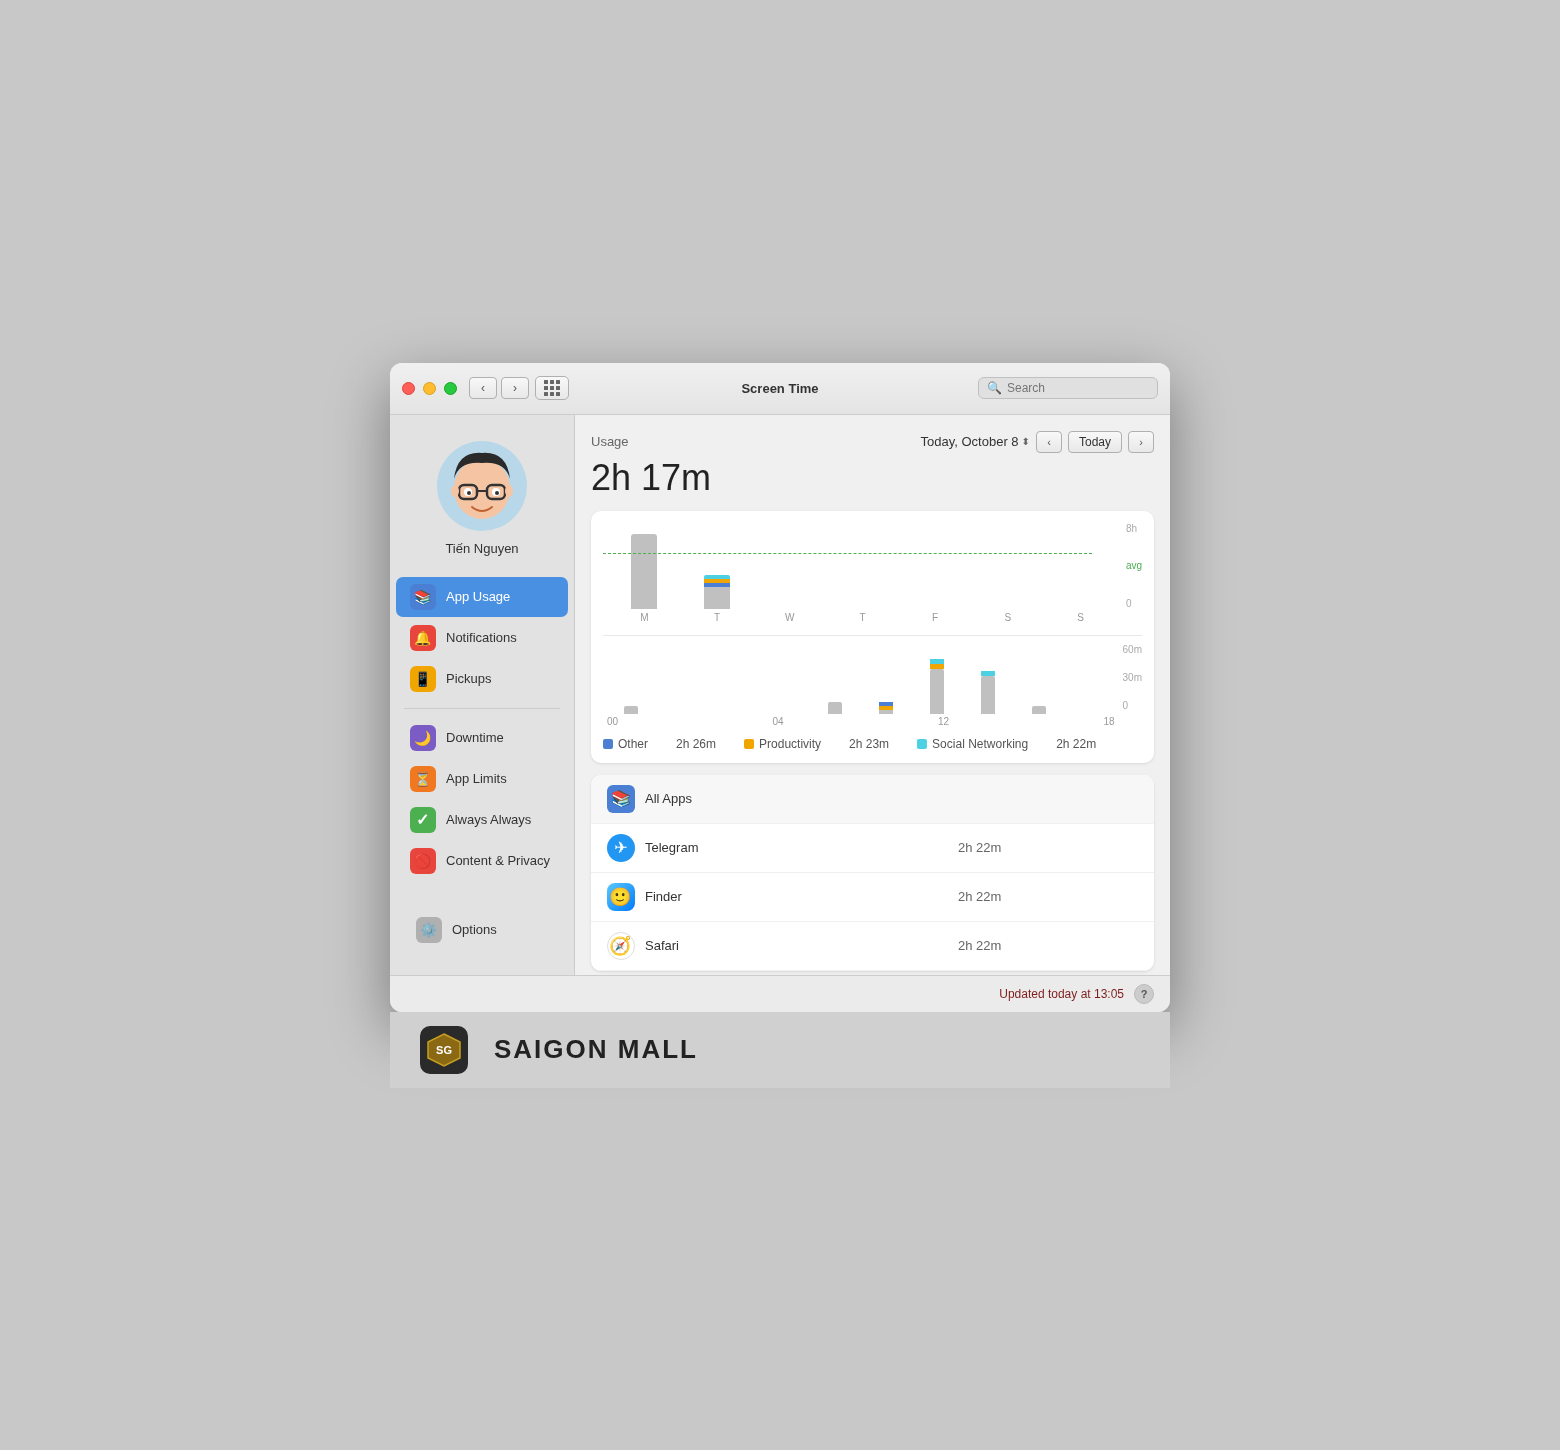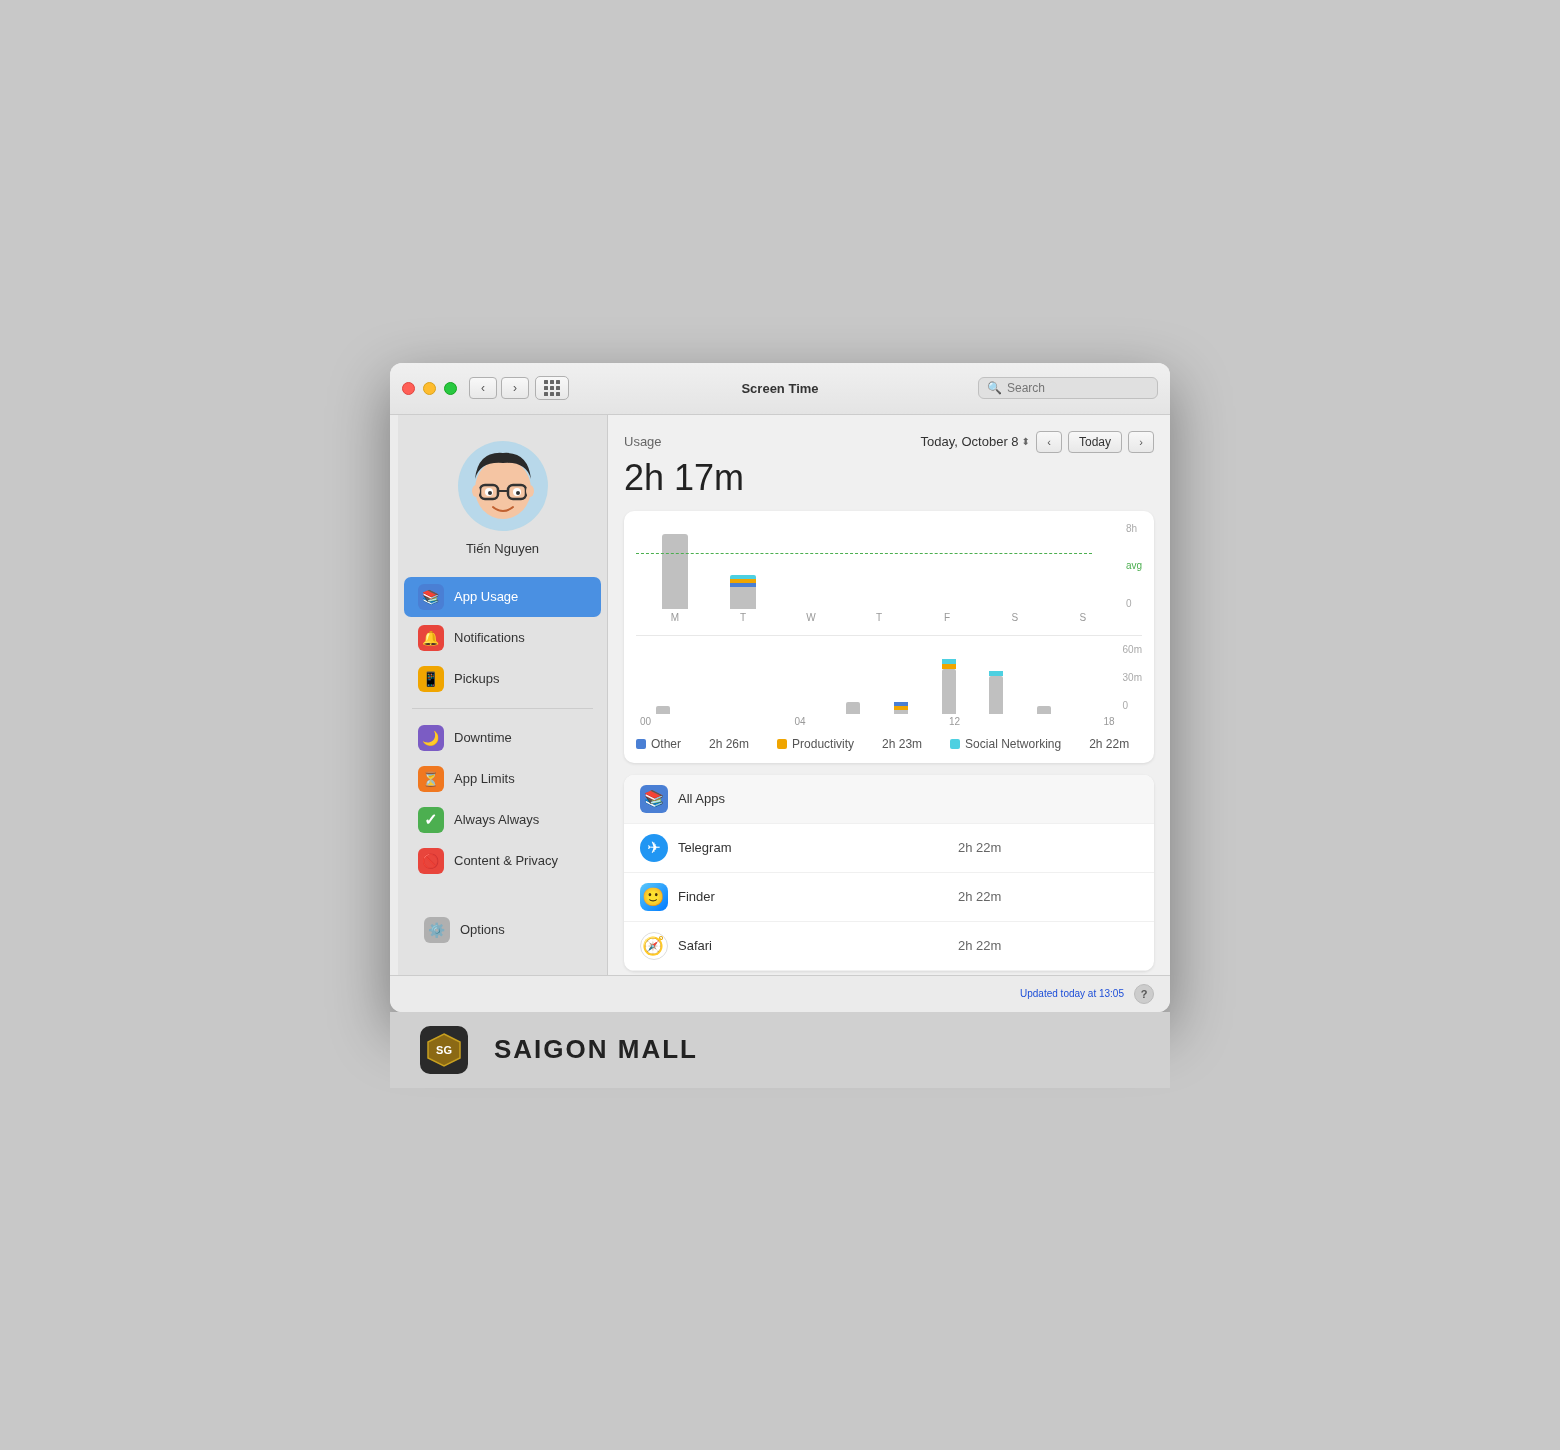--- a/index.html
+++ b/index.html
@@ -109,28 +109,27 @@
     }
 
     
     .main-layout {
       display: flex;
       height: 560px;
     }
 
     
     .sidebar {
-      width: 210px;
+      width: 185px;
       background: #e2e2e2;
       padding: 16px 0;
       display: flex;
       flex-direction: column;
       flex-shrink: 0;
       border-right: 1px solid #ccc;
-      margin-left: 8px;
     }
 
     .avatar-section {
       display: flex;
       flex-direction: column;
       align-items: center;
       padding: 10px 0 20px 0;
     }
     .avatar {
       width: 90px; height: 90px;
@@ -390,21 +389,21 @@
     
     .status-bar {
       background: #ebebeb;
       border-top: 1px solid #ccc;
       padding: 8px 16px;
       display: flex;
       justify-content: flex-end;
       align-items: center;
       gap: 10px;
     }
-    .status-text { font-size: 10px; color: #1d4ed8; }
+    .status-text { font-size: 12px; color: #7f1d1d; }
     .help-btn {
       width: 20px; height: 20px;
       border-radius: 50%;
       background: #ccc;
       border: 1px solid #bbb;
       display: flex; align-items: center; justify-content: center;
       font-size: 11px;
       color: #555;
       cursor: pointer;
       font-weight: bold;

